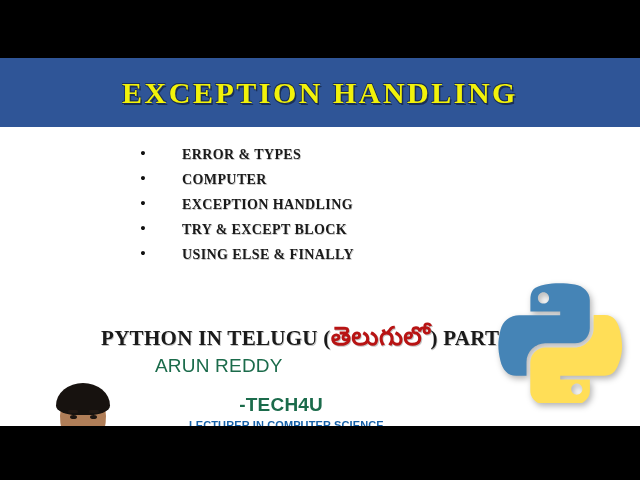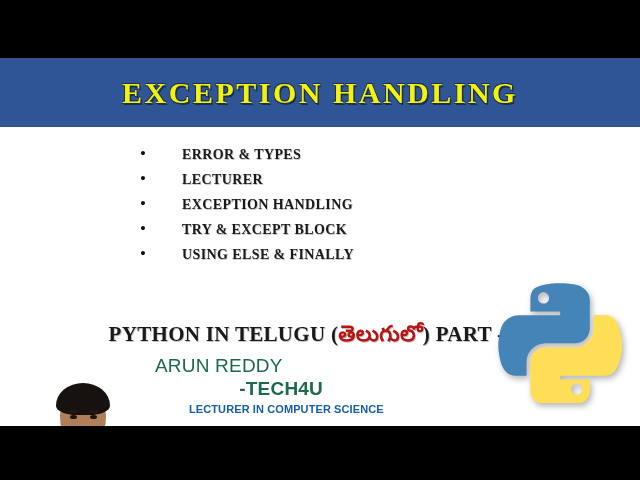--- a/index.html
+++ b/index.html
@@ -28,21 +28,21 @@
   .bullet-dot{width:42px;font-size:17px;line-height:1;color:#111;flex:0 0 42px;}
   .bullet-text{font-family:"Liberation Serif",serif;font-size:14px;font-weight:bold;
       color:#1a1a1a;letter-spacing:0.4px;white-space:nowrap;
       text-shadow:0.7px 0.7px 0 #c9c9c9;}
 
   
   .subtitle{position:absolute;left:0;top:194px;width:640px;text-align:center;
       font-family:"Liberation Serif",serif;font-size:21px;font-weight:bold;
       color:#1a1a1a;letter-spacing:0.3px;white-space:nowrap;
       text-shadow:0.8px 0.8px 0 #c4c4c4;}
-  .subtitle .tel{color:#b81414;font-family:"DejaVu Sans",sans-serif;font-size:22px;}
+  .subtitle .tel{color:#b81414;font-family:"DejaVu Sans",sans-serif;font-size:26px;}
 
   
   .pylogo{position:absolute;left:496px;top:148px;width:128px;height:128px;}
   .pylogo svg{display:block;filter:drop-shadow(2px 3px 3px rgba(0,0,0,.30));}
 
   
   .photo{position:absolute;left:22px;top:243px;width:118px;height:183px;overflow:hidden;}
   .ph-bg{position:absolute;inset:0;background:#fff;}
   .ph-shirt{position:absolute;left:-6px;top:88px;width:130px;height:100px;border-radius:46% 46% 0 0/34% 34% 0 0;
       background:repeating-linear-gradient(180deg,#3f5f8c 0 6px,#5c7aa8 6px 11px,#2e4a73 11px 17px,#536f9c 17px 23px);}
@@ -62,21 +62,21 @@
   .ph-brow-r{position:absolute;left:67px;top:40px;width:10px;height:3px;background:#221813;border-radius:2px;}
   .ph-mouth{position:absolute;left:52px;top:63px;width:20px;height:8px;background:#fff;
       border-radius:0 0 11px 11px;border-top:2px solid #7a4d34;}
 
   
   .wm{position:absolute;left:155px;top:229px;width:250px;}
   .wm-l1{font-family:"Liberation Sans",sans-serif;font-size:19px;font-weight:normal;
       color:#1b6b4b;letter-spacing:0.2px;line-height:1.05;}
   .wm-l2{font-family:"Liberation Sans",sans-serif;font-size:19px;font-weight:bold;
       color:#1b6b4b;letter-spacing:0.2px;line-height:1.15;text-align:right;
-      width:168px;margin-top:2px;}
+      width:168px;margin-top:18px;}
   .wm-l3{font-family:"Liberation Sans",sans-serif;font-size:11px;font-weight:bold;
       color:#1560a8;letter-spacing:0.1px;margin-top:3px;padding-left:34px;}
 </style>
 </head>
 <body>
 
 <div id="slide">
 
   <div class="bar-top"></div>
 
@@ -86,21 +86,21 @@
 
   <div class="body-area">
 
     <div class="bullets">
       <div class="bullet-row">
         <span class="bullet-dot">•</span>
         <span class="bullet-text">ERROR &amp; TYPES</span>
       </div>
       <div class="bullet-row">
         <span class="bullet-dot">•</span>
-        <span class="bullet-text">LECTURER</span>
+        <span class="bullet-text">COMPUTER</span>
       </div>
       <div class="bullet-row">
         <span class="bullet-dot">•</span>
         <span class="bullet-text">EXCEPTION HANDLING</span>
       </div>
       <div class="bullet-row">
         <span class="bullet-dot">•</span>
         <span class="bullet-text">TRY &amp; EXCEPT BLOCK</span>
       </div>
       <div class="bullet-row">

